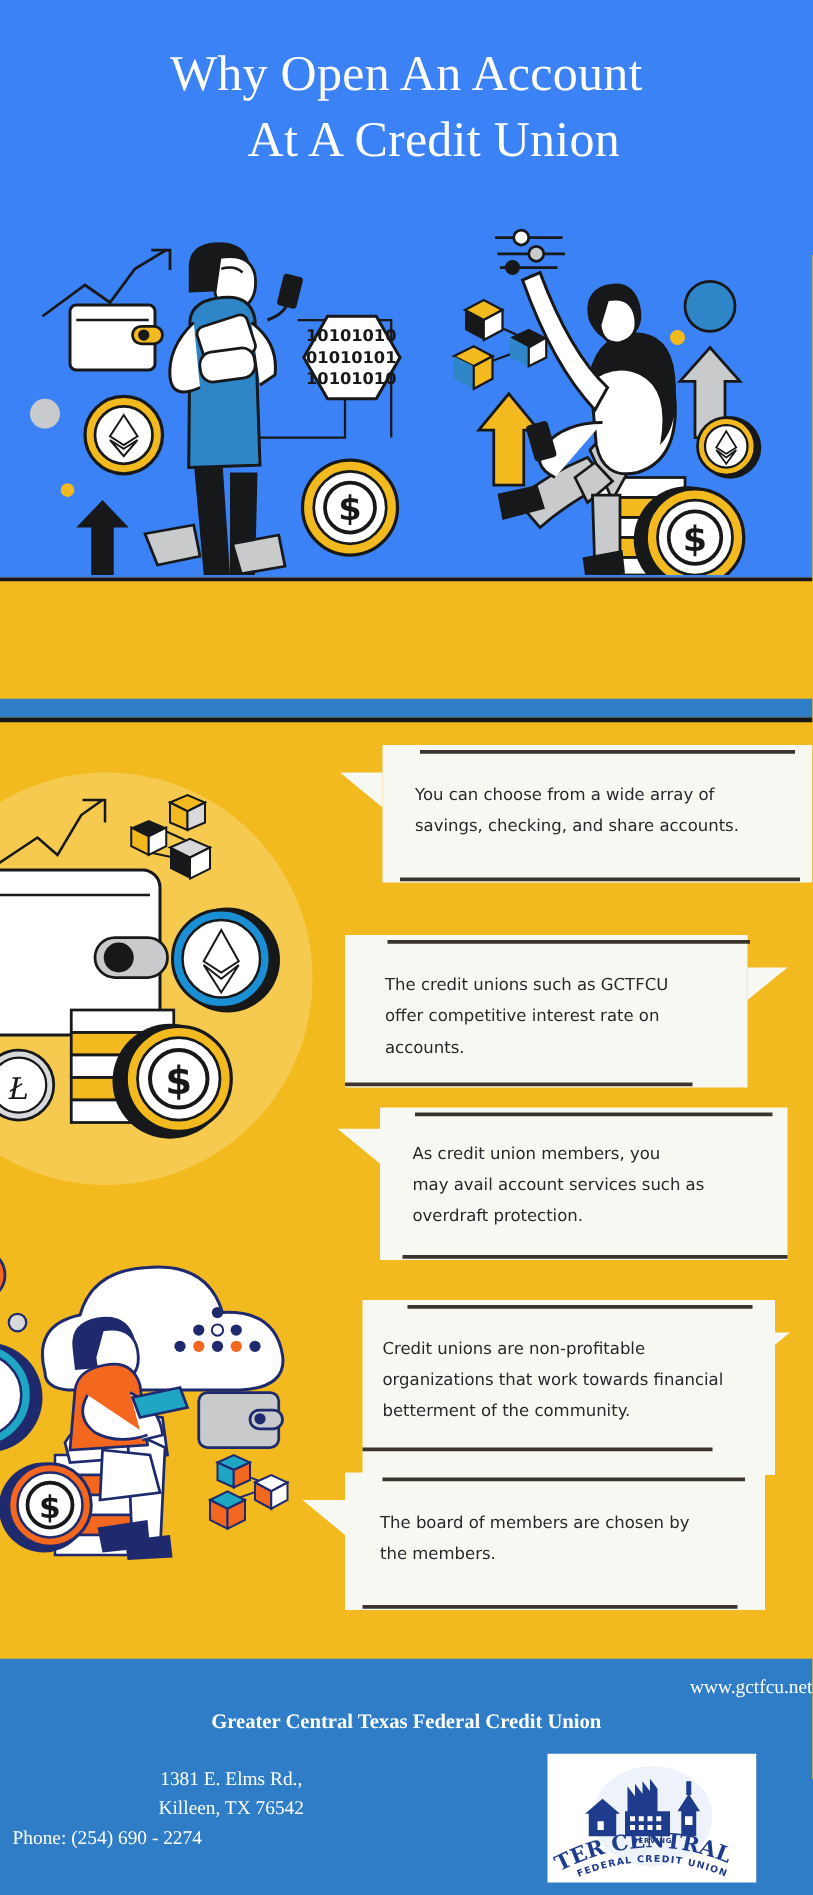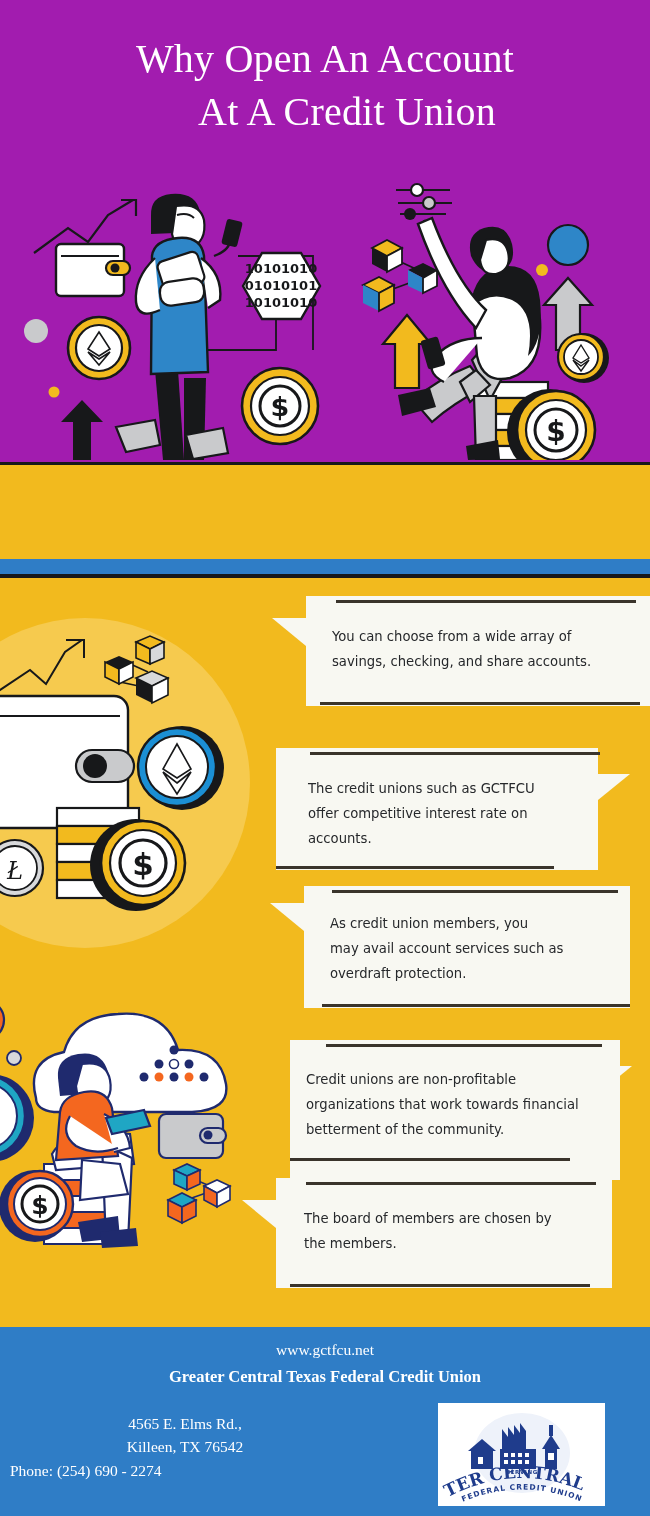--- a/index.html
+++ b/index.html
@@ -7,21 +7,21 @@
     width: 650px; height: 1516px;
     background: #F2BA1E;
     font-family: "Liberation Sans", sans-serif;
     overflow: hidden;
   }
   #page { position: relative; width: 650px; height: 1516px; overflow: hidden; }
 
   
   .hero {
     position: absolute; left: 0; top: 0; width: 650px; height: 462px;
-    background: #a21caf;
+    background: #3b82f6;
   }
   .hero-underline {
     position: absolute; left: 0; top: 462px; width: 650px; height: 3px;
     background: #17181A;
   }
   .title {
     position: absolute; left: 0; top: 32px; width: 650px;
     text-align: center;
     font-family: "Liberation Serif", serif;
     color: #FFFFFF;
@@ -81,21 +81,21 @@
     border-bottom: 26px solid transparent;
     border-left: 32px solid #F8F8F2;
   }
 
   
   .footer {
     position: absolute; left: 0; top: 1327px; width: 650px; height: 189px;
     background: #2F7DC6;
   }
   .f-web {
-    position: absolute; left: 0; top: 14px; width: 650px; text-align: center;
+    position: absolute; left: 0; top: 14px; width: 650px; text-align: right;
     font-family: "Liberation Serif", serif; color: #FFFFFF;
     font-size: 15.5px;
   }
   .f-org {
     position: absolute; left: 0; top: 40px; width: 650px; text-align: center;
     font-family: "Liberation Serif", serif; color: #FFFFFF;
     font-size: 16.5px; font-weight: 700;
   }
   .f-addr {
     position: absolute; left: 20px; top: 85px; width: 330px; text-align: center;
@@ -425,21 +425,21 @@
         <div>the members.</div>
       </div>
     </div>
     <div class="tail tail-l" style="left:242px; top:622px;"></div>
   </div>
 
   <div class="footer">
     <div class="f-web">www.gctfcu.net</div>
     <div class="f-org">Greater Central Texas Federal Credit Union</div>
     <div class="f-addr">
-      <div>4565 E. Elms Rd.,</div>
+      <div>1381 E. Elms Rd.,</div>
       <div>Killeen, TX  76542</div>
     </div>
     <div class="f-phone">Phone: (254) 690 - 2274</div>
   </div>
 
   <div class="logo-card">
     <svg width="167" height="103" viewBox="0 0 167 103">
       <ellipse cx="84" cy="50" rx="48" ry="40" fill="#EEF2FA"></ellipse>
 
       <polygon points="64,48 64,26 70,34 70,24 76,32 76,22 82,30 82,20 88,28 88,50" fill="#1F3C8C"></polygon>

